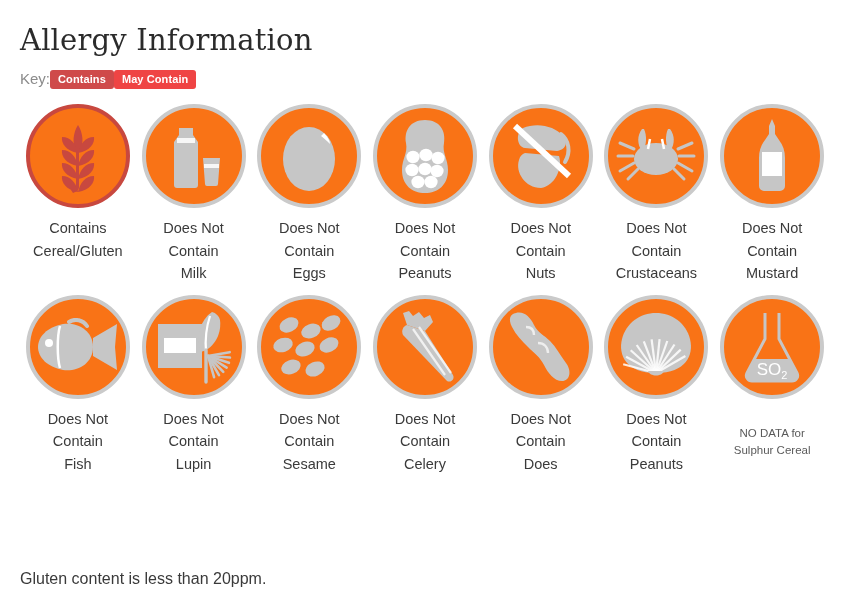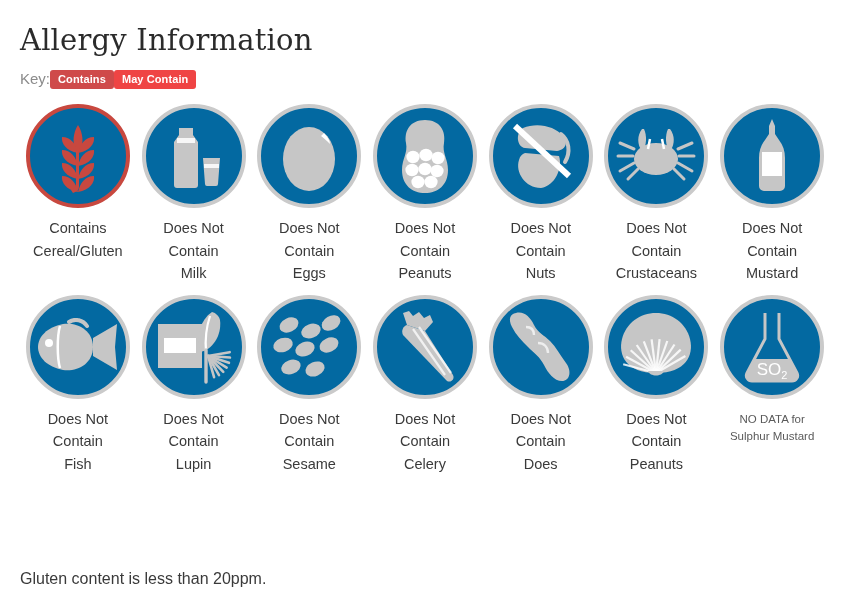--- a/index.html
+++ b/index.html
@@ -67,38 +67,38 @@
     align-items: center;
   }
   .badge-circle {
     width: 104px;
     height: 104px;
     border-radius: 50%;
     border: 4px solid #cacaca;
     display: flex;
     align-items: center;
     justify-content: center;
-    background: #0369a1;
+    background: #f97316;
   }
   .badge-circle.contains { border-color: #c8483f; }
   .badge-circle svg { display: block; }
 
   .cell-label {
     margin-top: 9px;
     font-size: 14.5px;
     line-height: 22.5px;
     color: #3a3a3a;
     text-align: center;
     max-width: 118px;
   }
   .cell-label.small {
     font-size: 11.5px;
     line-height: 17px;
     color: #5a5a5a;
-    margin-top: 12px;
+    margin-top: 26px;
   }
 
   .claim {
     position: absolute;
     left: 20px;
     bottom: 18px;
     width: 520px;
   }
   .claim-title {
     font-size: 15.5px;
@@ -382,21 +382,21 @@
           <span>
             <svg width="66" height="76" viewBox="0 0 66 76">
               <path d="M26 4 L26 30 L8 64 C 6 68, 9 72, 13 72 L53 72 C 57 72, 60 68, 58 64 L40 30 L40 4" fill="none" stroke="#c6c6c6" stroke-width="3"></path>
               <path d="M15 50 L51 50 L58 64 C 60 68, 57 72, 53 72 L13 72 C 9 72, 6 68, 8 64 Z" fill="#c6c6c6"></path>
               <text x="33" y="66" font-family="Liberation Sans, sans-serif" font-size="17" fill="#ffffff" text-anchor="middle">SO<tspan font-size="11" dy="4">2</tspan></text>
             </svg>
           </span>
         </div>
         <div class="cell-label small">
           <div>NO DATA for</div>
-          <div>Sulphur Mustard</div>
+          <div>Sulphur Cereal</div>
         </div>
       </div>
     </div>
 
   <div class="claim">
     <div class="claim-body">Gluten content is less than 20ppm.</div>
   </div>
 
 </div>
 

